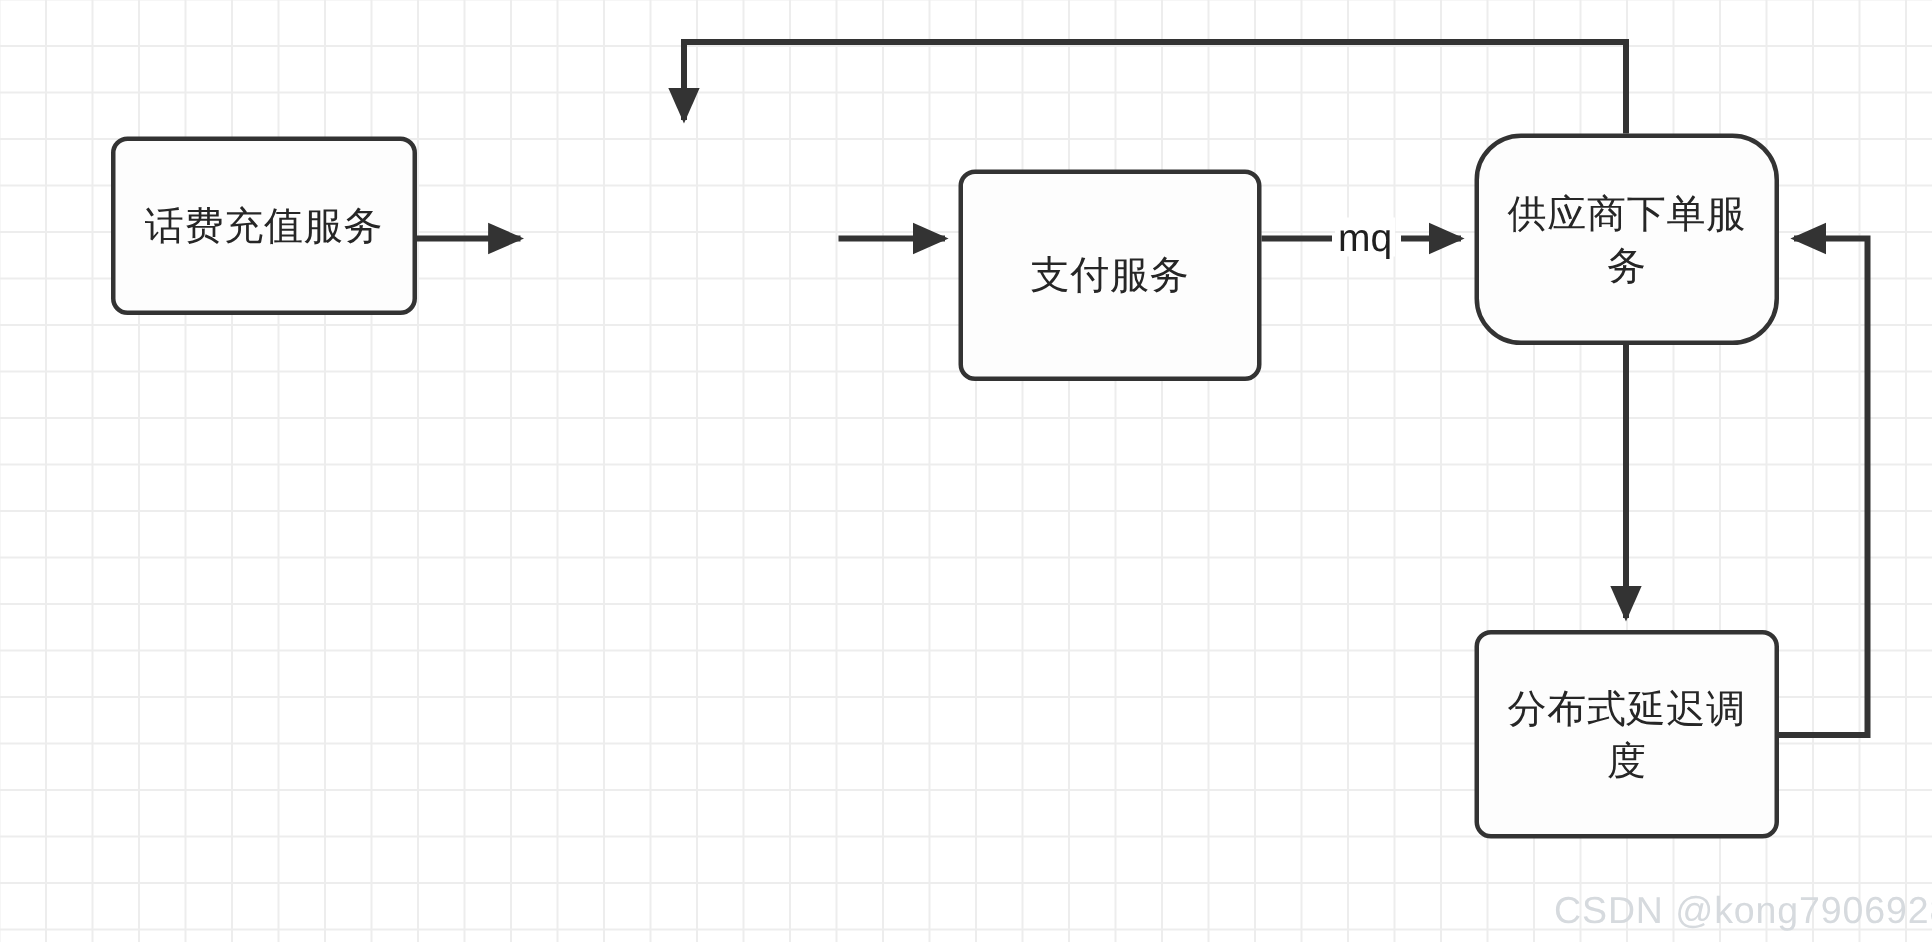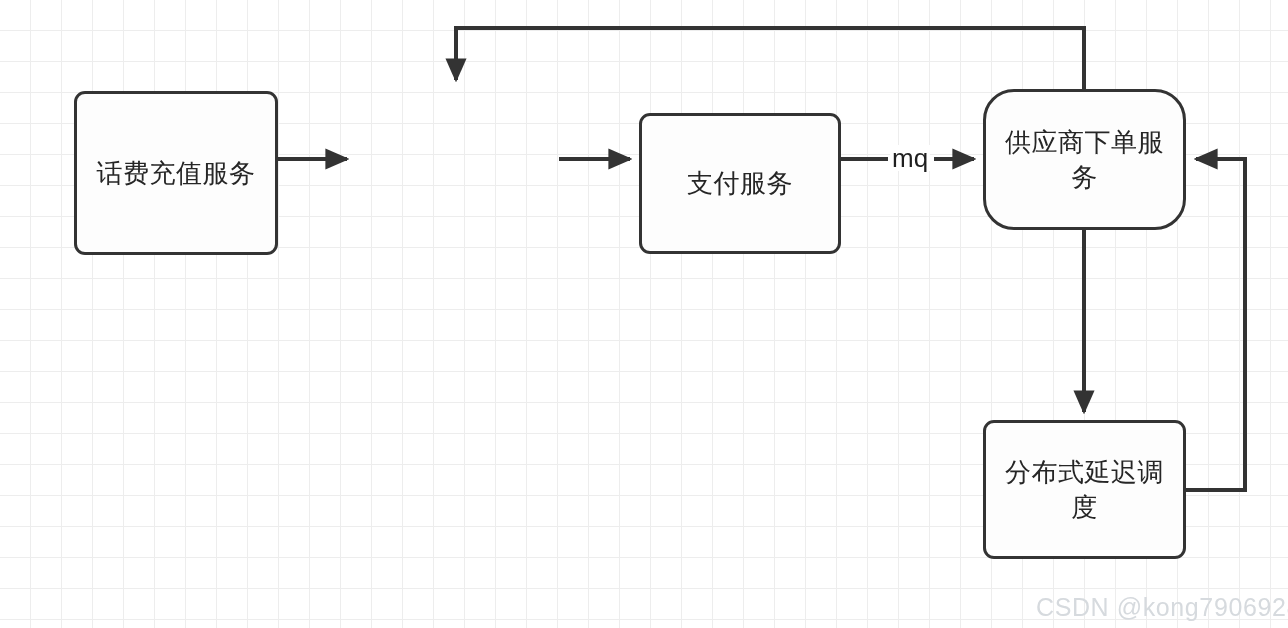--- a/index.html
+++ b/index.html
@@ -100,21 +100,21 @@
 
     <g>
       <path d="M 1084 230 L 1084 412" fill="none" stroke="#333333" stroke-width="4" marker-end="url(#arrow)"></path>
     </g>
 
     <g>
       <path d="M 1186 490 L 1245 490 L 1245 159 L 1196 159" fill="none" stroke="#333333" stroke-width="4" stroke-linejoin="miter" marker-end="url(#arrow)"></path>
     </g>
   </svg>
 
-  <div class="node" style="left:74px; top:91px; width:204px; height:164px;">
+  <div class="node" style="left:74px; top:91px; width:204px; height:119px;">
     <span class="node-label">话费充值服务</span>
   </div>
 
 
   <div class="node" style="left:639px; top:89px; width:202px; height:141px;margin-top:24px;">
     <span class="node-label">支付服务</span>
   </div>
 
   <div class="node" style="left:983px; top:89px; width:203px; height:141px;border-radius:31px;">
     <span class="node-label">供应商下单服务</span>

